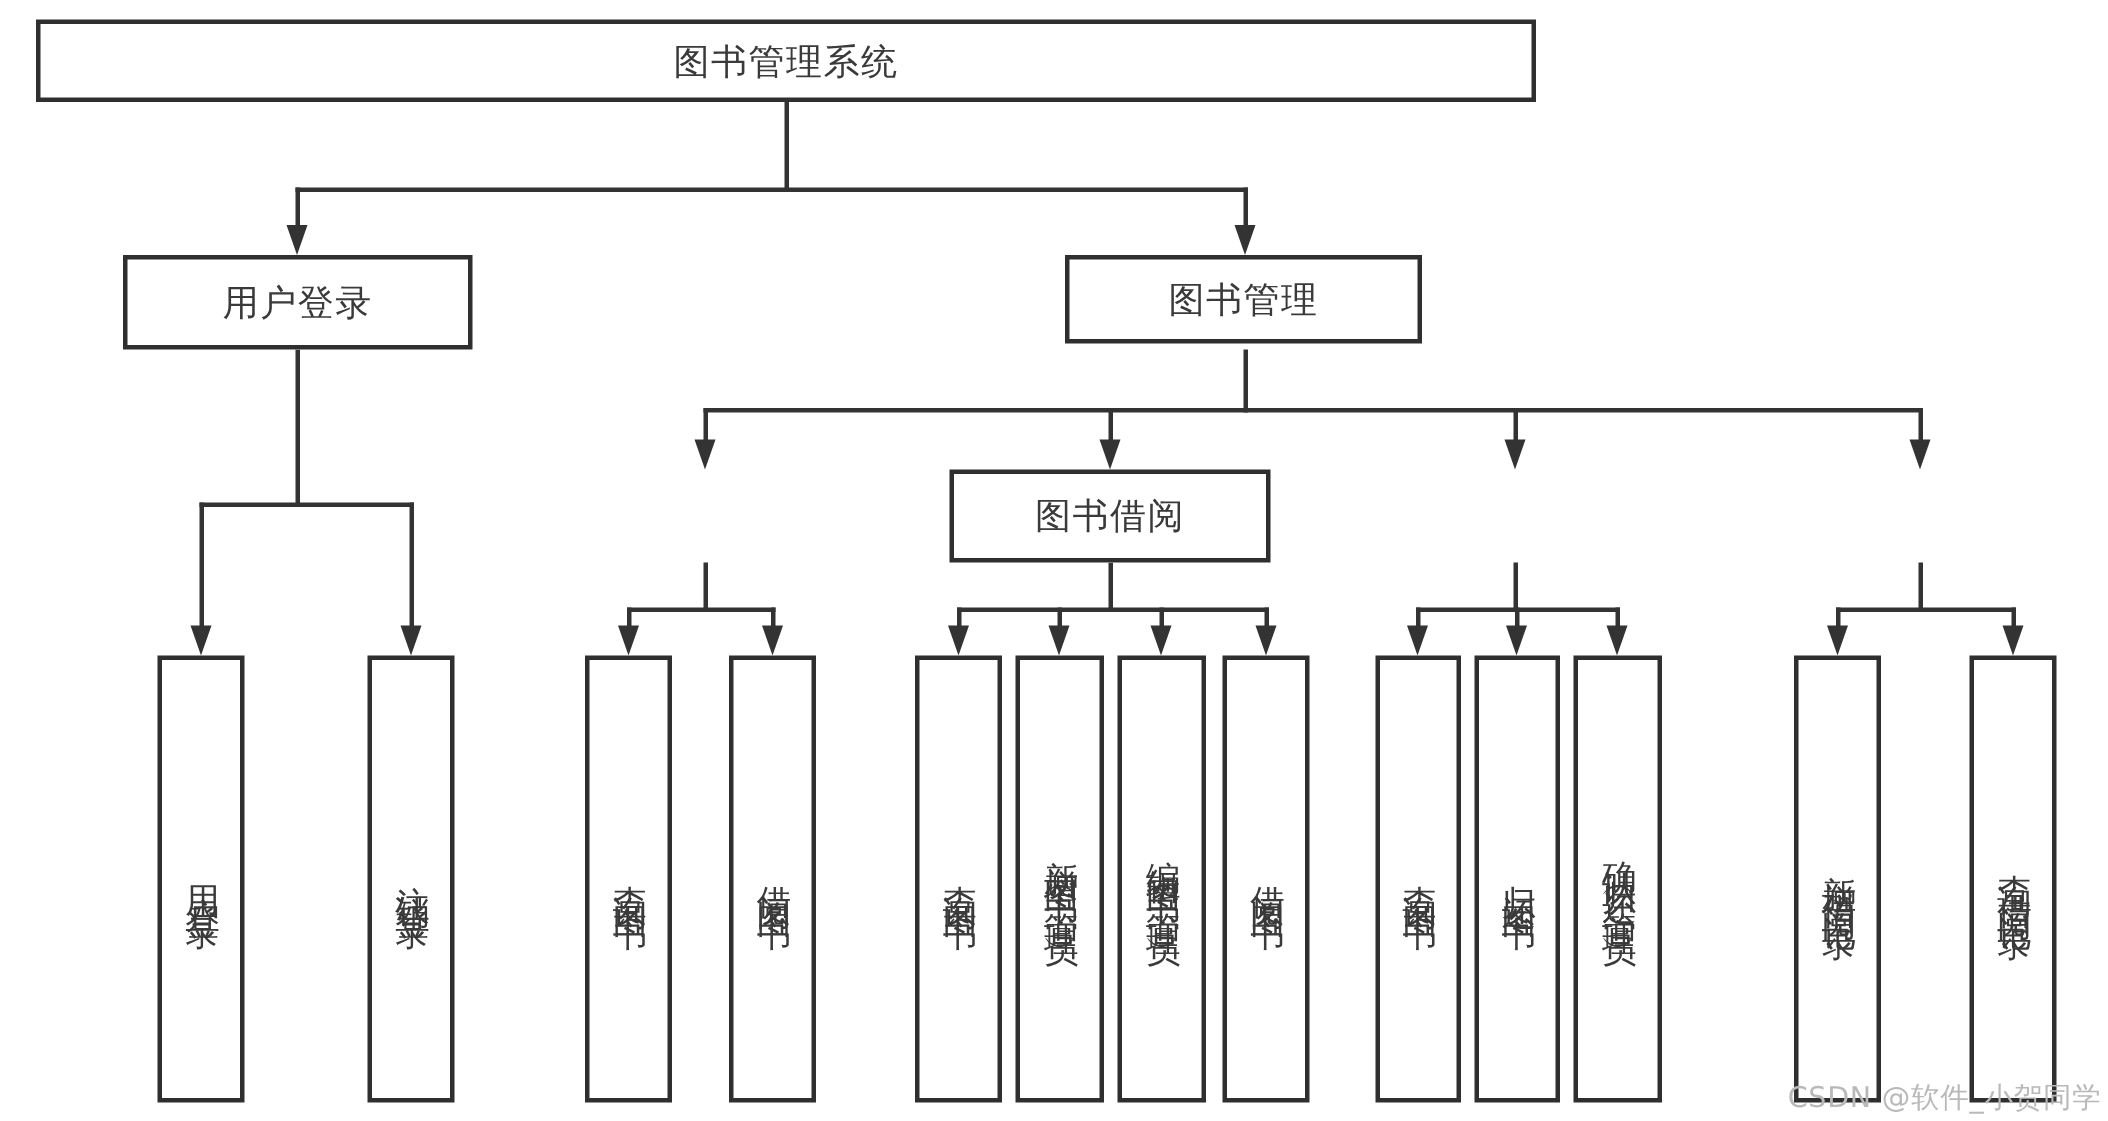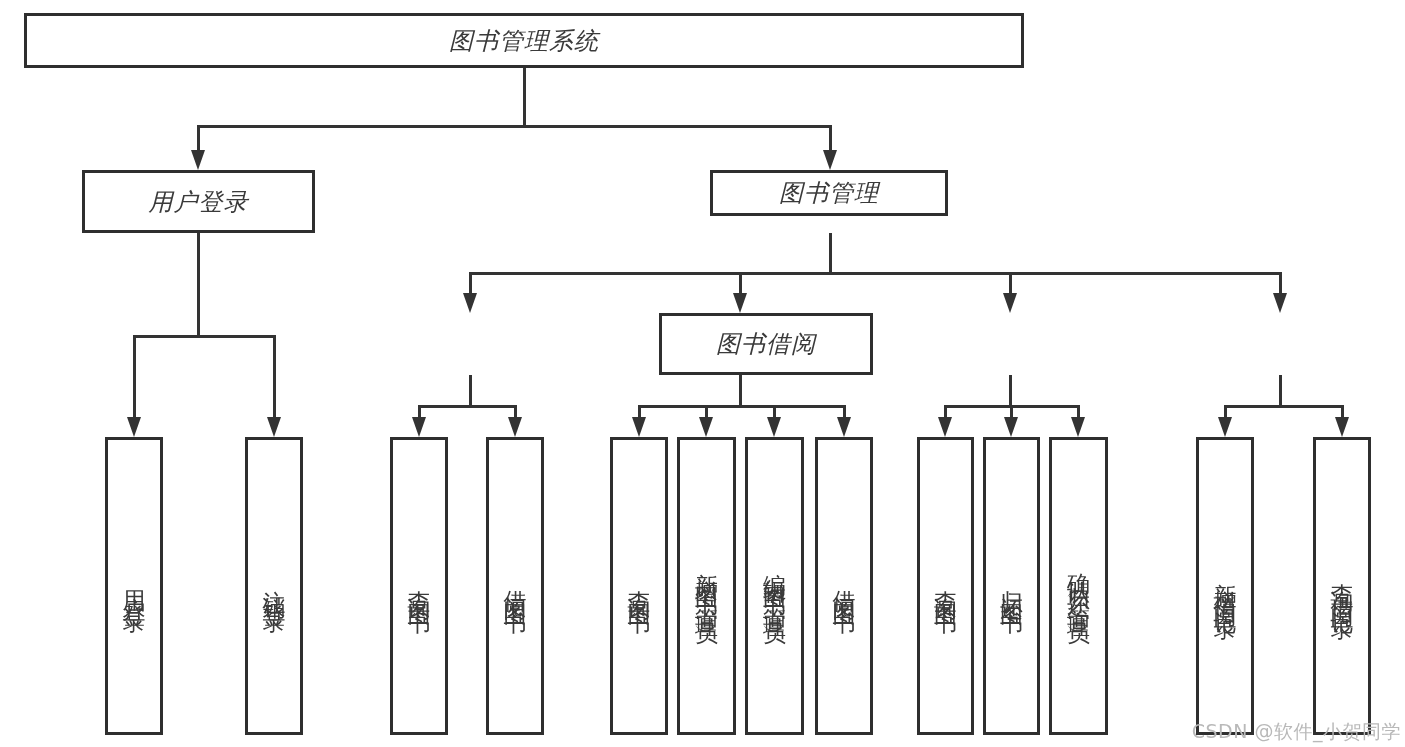--- a/index.html
+++ b/index.html
@@ -23,21 +23,20 @@
     align-items: center;
     justify-content: center;
   }
   .box .label {
     color: var(--text, #3a3a3a);
     white-space: nowrap;
   }
   .box.h .label {
     font-size: 24px;
     letter-spacing: 1px;
-    font-style: italic;
   }
   .box.v .label {
     writing-mode: vertical-rl;
     text-orientation: mixed;
     font-size: 23px;
     letter-spacing: 7px;
     line-height: 1;
     white-space: normal;
   }
   .cline {
@@ -118,24 +117,24 @@
     <div class="cline" style="left: 1223.5px; top: 405px; width: 3px; height: 16px;"></div>
     <div class="arrowhead" style="left: 1217.5px; top: 417px; border-left-width: 7.5px; border-right-width: 7.5px; border-top-width: 20px;"></div>
     <div class="cline" style="left: 1340.5px; top: 405px; width: 3px; height: 16px;"></div>
     <div class="arrowhead" style="left: 1334.5px; top: 417px; border-left-width: 7.5px; border-right-width: 7.5px; border-top-width: 20px;"></div>
     <div class="box h" style="left: 24px; top: 13px; width: 1000px; height: 55px;">
       <span class="label">图书管理系统</span>
     </div>
     <div class="box h" style="left: 82px; top: 170px; width: 233px; height: 63px;">
       <span class="label">用户登录</span>
     </div>
-    <div class="box h" style="left: 710px; top: 170px; width: 238px; height: 46px;">
+    <div class="box h" style="left: 710px; top: 170px; width: 238px; height: 59px;">
       <span class="label">图书管理</span>
     </div>
-    <div class="box h" style="left: 659px; top: 313px; width: 214px; height: 62px;">
+    <div class="box h" style="left: 633px; top: 313px; width: 214px; height: 62px;">
       <span class="label">图书借阅</span>
     </div>
     <div class="box v" style="left: 105px; top: 437px; width: 58px; height: 298px;">
       <span class="label">用户登录</span>
     </div>
     <div class="box v" style="left: 245px; top: 437px; width: 58px; height: 298px;">
       <span class="label">注销登录</span>
     </div>
     <div class="box v" style="left: 390px; top: 437px; width: 58px; height: 298px;">
       <span class="label">查询图书</span>

